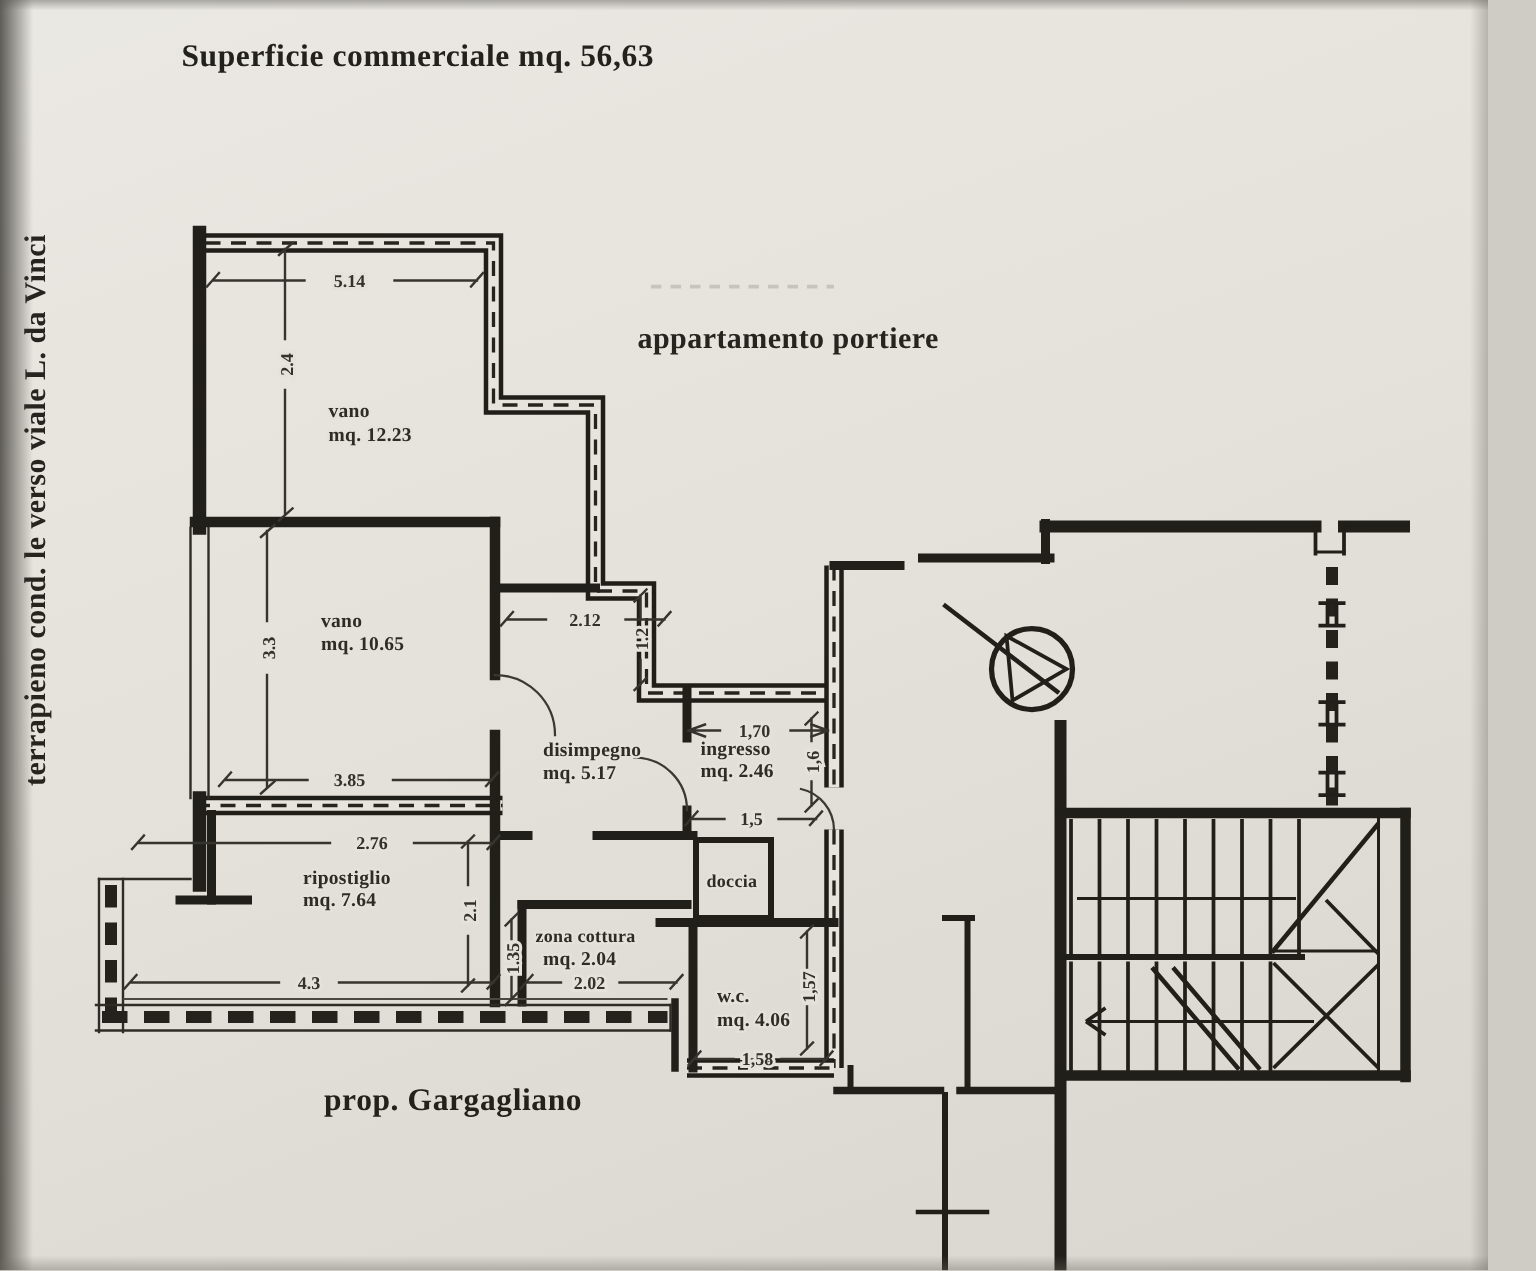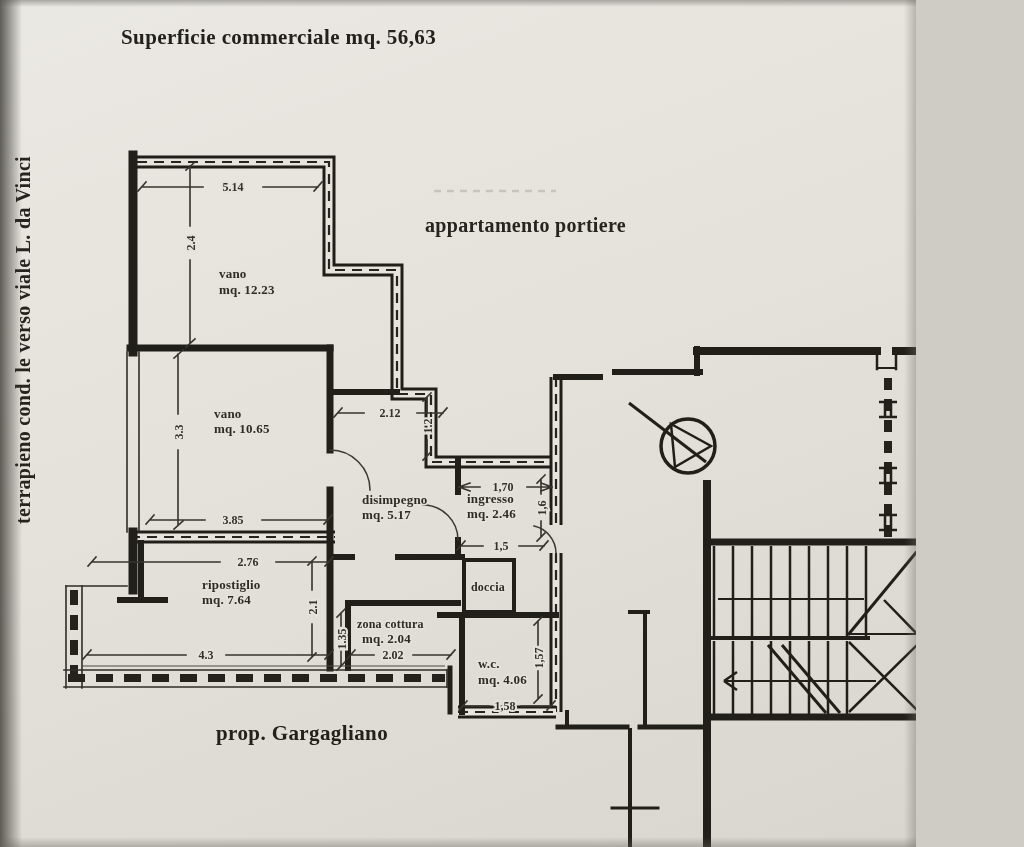--- a/index.html
+++ b/index.html
@@ -1,16 +1,16 @@
 <!DOCTYPE html>
 <html><head>
 <meta charset="utf-8">
 <style>
   html,body{margin:0;padding:0;background:#cfccc5;}
-  .sheet{position:relative;width:916px;height:847px;overflow:hidden;
+  .sheet{position:relative;width:992px;height:847px;overflow:hidden;
     background:linear-gradient(160deg,#eae8e2 0%,#e4e2db 45%,#d9d6cf 100%);
     font-family:"Liberation Serif","DejaVu Serif",serif;}
   .edge{position:absolute;pointer-events:none;}
   .edge.left{left:0;top:0;bottom:0;width:22px;background:linear-gradient(90deg,rgba(70,68,62,.85),rgba(70,68,62,0));}
   .edge.top{left:0;top:0;right:0;height:7px;background:linear-gradient(180deg,rgba(90,88,82,.45),rgba(90,88,82,0));}
   .edge.right{right:0;top:0;bottom:0;width:12px;background:linear-gradient(270deg,rgba(110,107,100,.40),rgba(110,107,100,0));}
   .edge.bottom{left:0;bottom:0;right:0;height:10px;background:linear-gradient(0deg,rgba(105,102,95,.40),rgba(105,102,95,0));}
   svg{position:absolute;left:0;top:0;}
   svg *{vector-effect:none;}
   .wall,.thin,.dimline,.arc{fill:none;stroke-linecap:square;}

